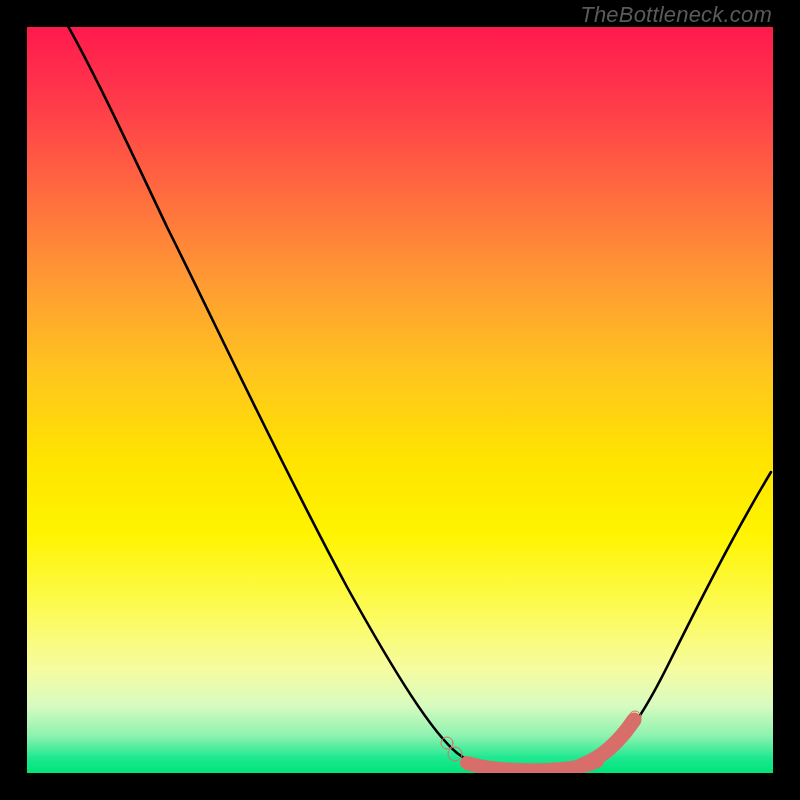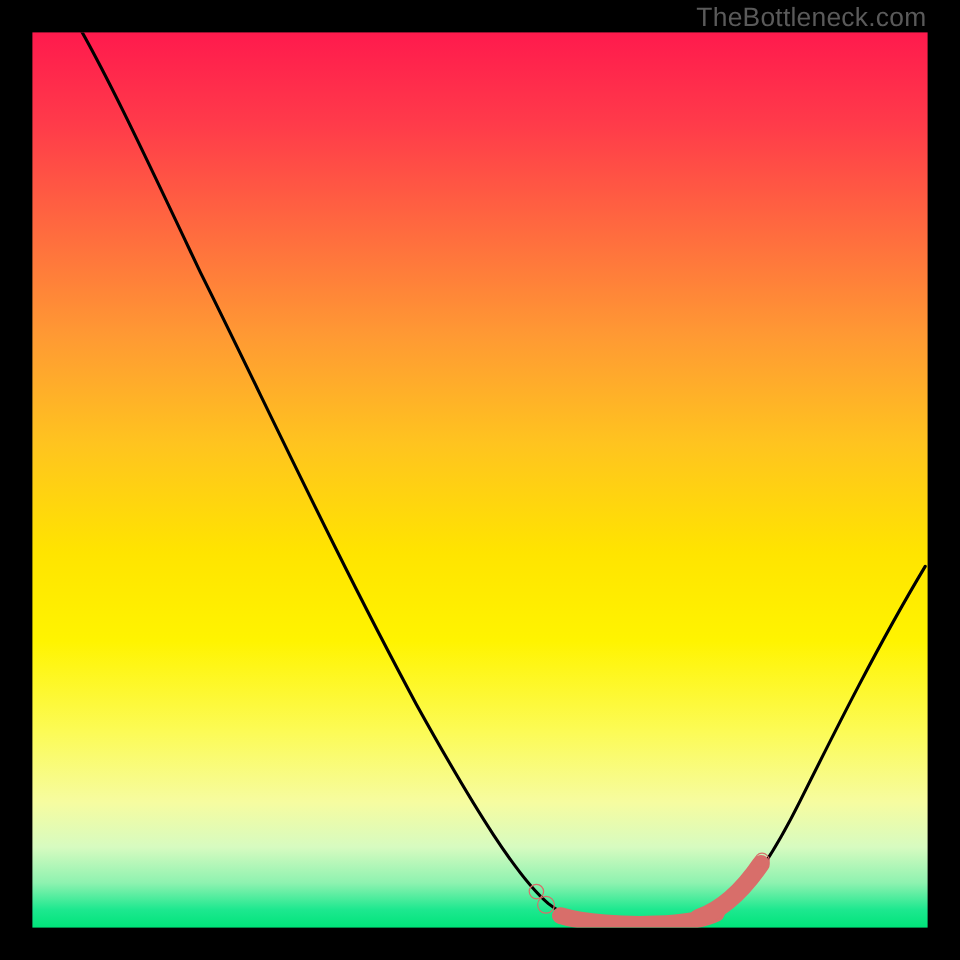--- a/index.html
+++ b/index.html
@@ -43,20 +43,21 @@
   }
   .watermark {
     position: absolute;
     top: 2px;
     right: 28px;
     color: #5a5a5a;
     font-size: 22px;
     font-weight: 500;
     letter-spacing: 0.2px;
     user-select: none;
+    font-style: italic;
   }
 </style>
 </head>
 <body>
 
 <div class="frame">
   <div class="plot">
     <svg width="746" height="746" viewBox="0 0 746 746">
       <path fill="none" stroke="#000" stroke-width="2.6" stroke-linecap="round" d="M 30 -20
                C 60 30, 95 105, 140 200

